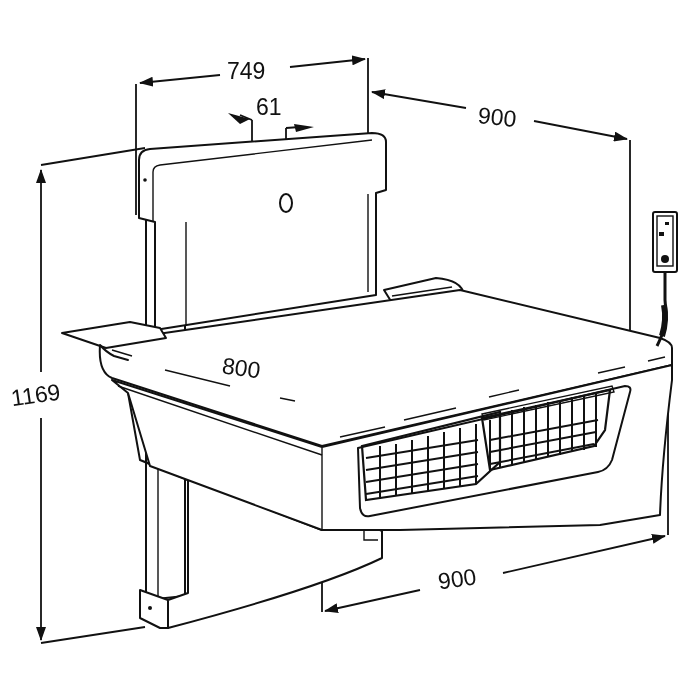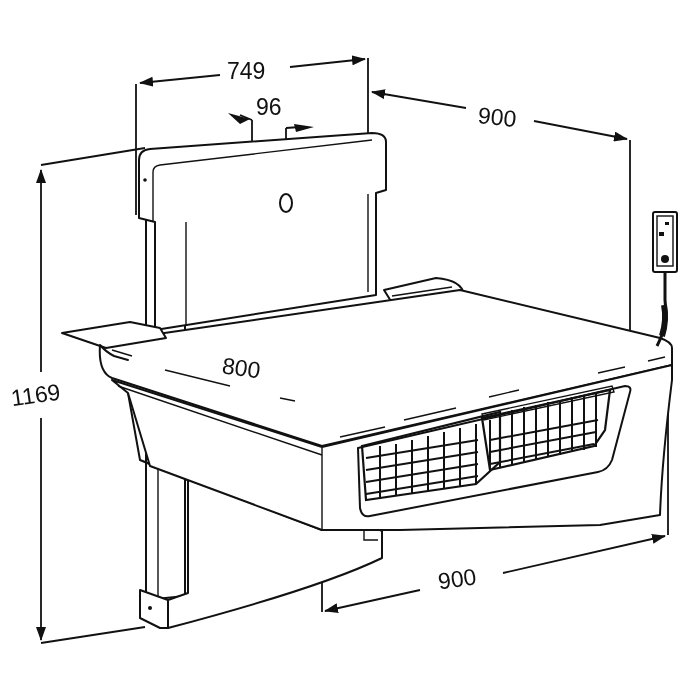--- a/index.html
+++ b/index.html
@@ -160,18 +160,18 @@
     <rect class="thin" x="657" y="216" width="16" height="50"></rect>
     <rect x="665" y="222" width="4" height="3" fill="#111"></rect>
     <rect x="659" y="232" width="5" height="4" fill="#111"></rect>
     <circle cx="665" cy="259" r="4" fill="#111"></circle>
     <path d="M665,272 L665,300 Q667,318 664,330 Q660,340 657,346" stroke="#111" stroke-width="3" fill="none"></path>
     <path d="M664,305 Q667,320 662,336" stroke="#111" stroke-width="6" fill="none"></path>
   </g>
 </svg>
 
 <div class="label" style="left:227px; top:60px;">749</div>
-<div class="label" style="left:256px; top:96px;">96</div>
+<div class="label" style="left:256px; top:96px;">61</div>
 <div class="label" style="left:478px; top:106px; transform:rotate(6deg);">900</div>
 <div class="label" style="left:11px; top:384px; transform:rotate(-8deg);">1169</div>
 <div class="label" style="left:222px; top:357px; transform:rotate(8deg);">800</div>
 <div class="label" style="left:438px; top:568px; transform:rotate(-8deg);">900</div>
 </div>
 
 </body></html>

